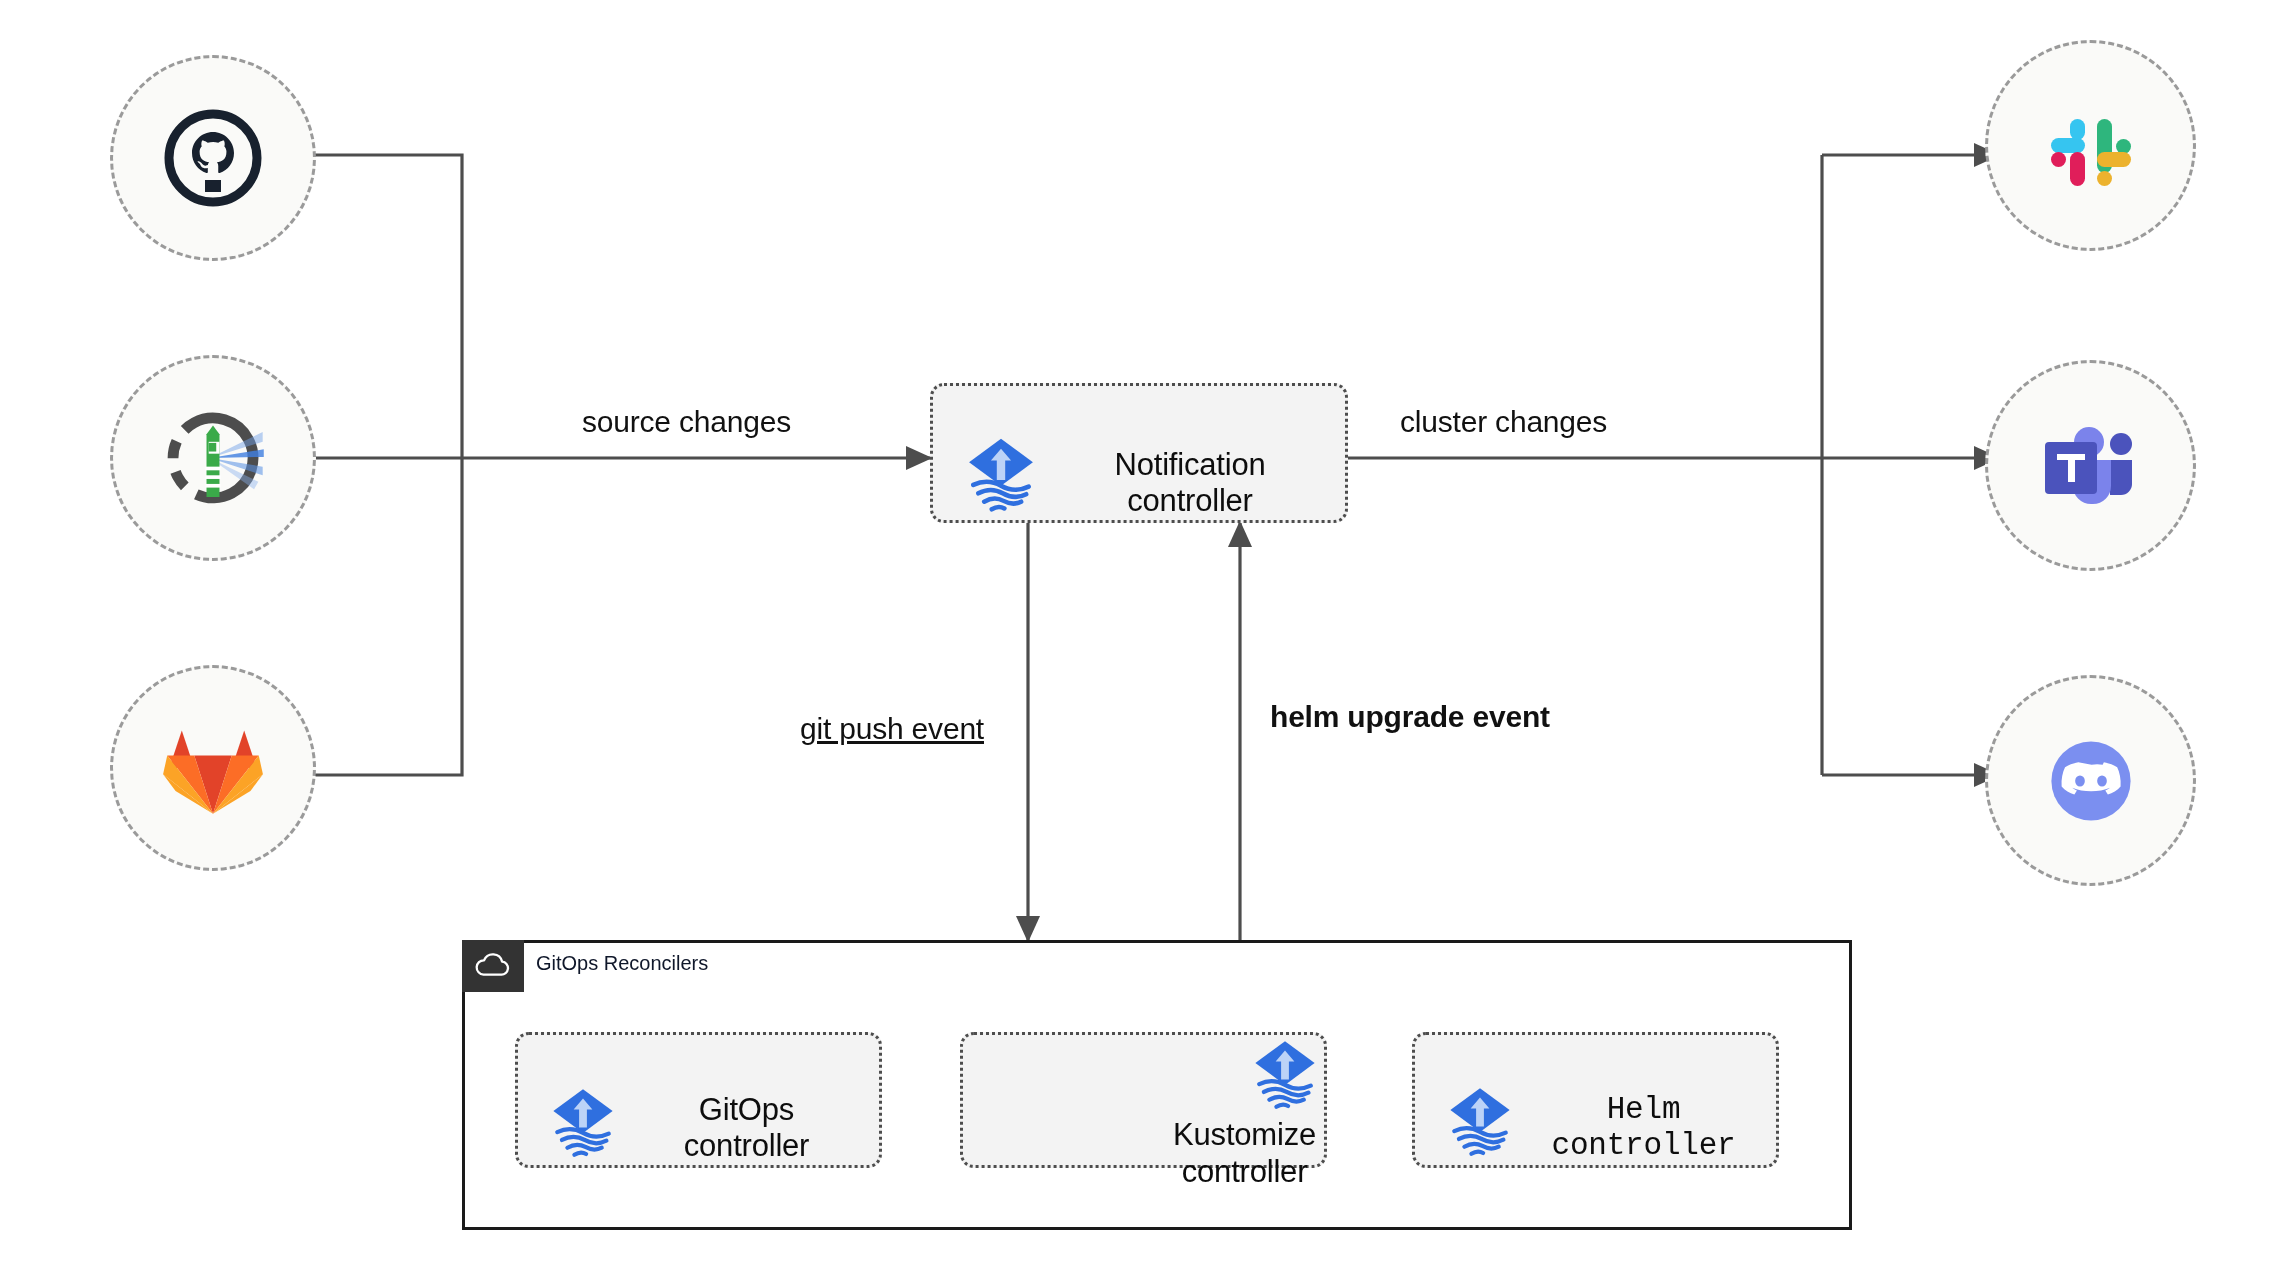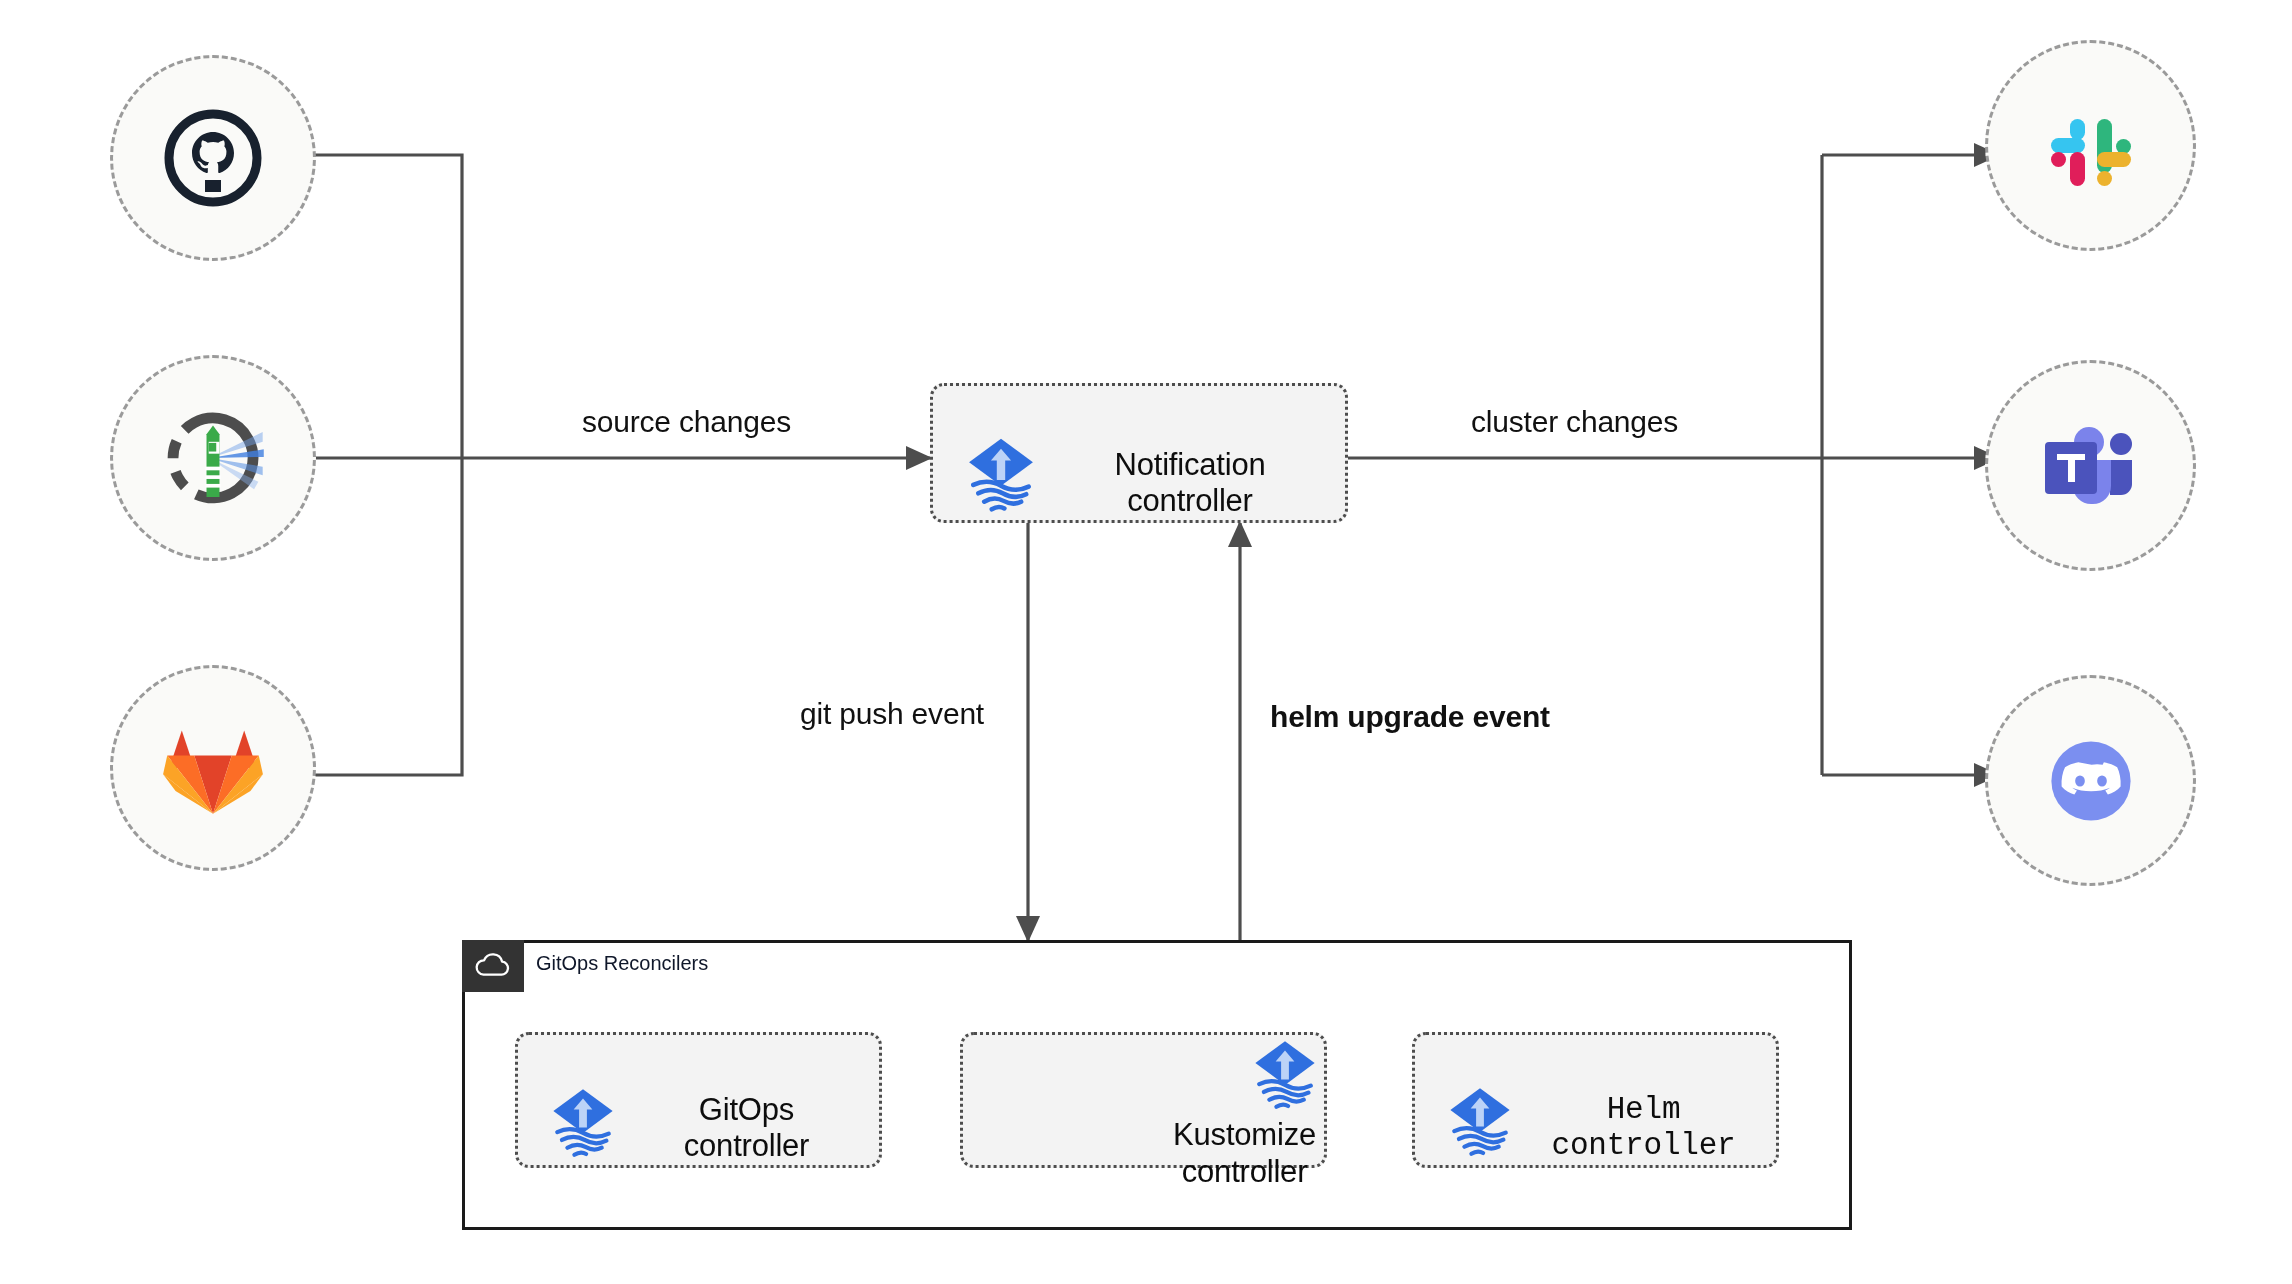--- a/index.html
+++ b/index.html
@@ -239,19 +239,19 @@
       </svg>
     </span>
     <span class="ctrl-label">
       <span>Helm</span><br>
       <span>controller</span>
     </span>
   </div>
 
   <span class="edge-label" style="left:582px;top:405px;text-align:right;">source changes</span>
 
-  <span class="edge-label" style="left:1471px;top:405px;">cluster changes</span>
-
-  <span class="edge-label" style="left:800px;top:697px;">git push event</span>
+  <span class="edge-label" style="left:1400px;top:405px;">cluster changes</span>
+
+  <span class="edge-label" style="left:800px;top:712px;text-decoration:underline;">git push event</span>
 
   <span class="edge-label" style="left:1270px;top:700px;font-weight:bold;">helm upgrade event</span>
 
 </div>
 
 </body></html>

